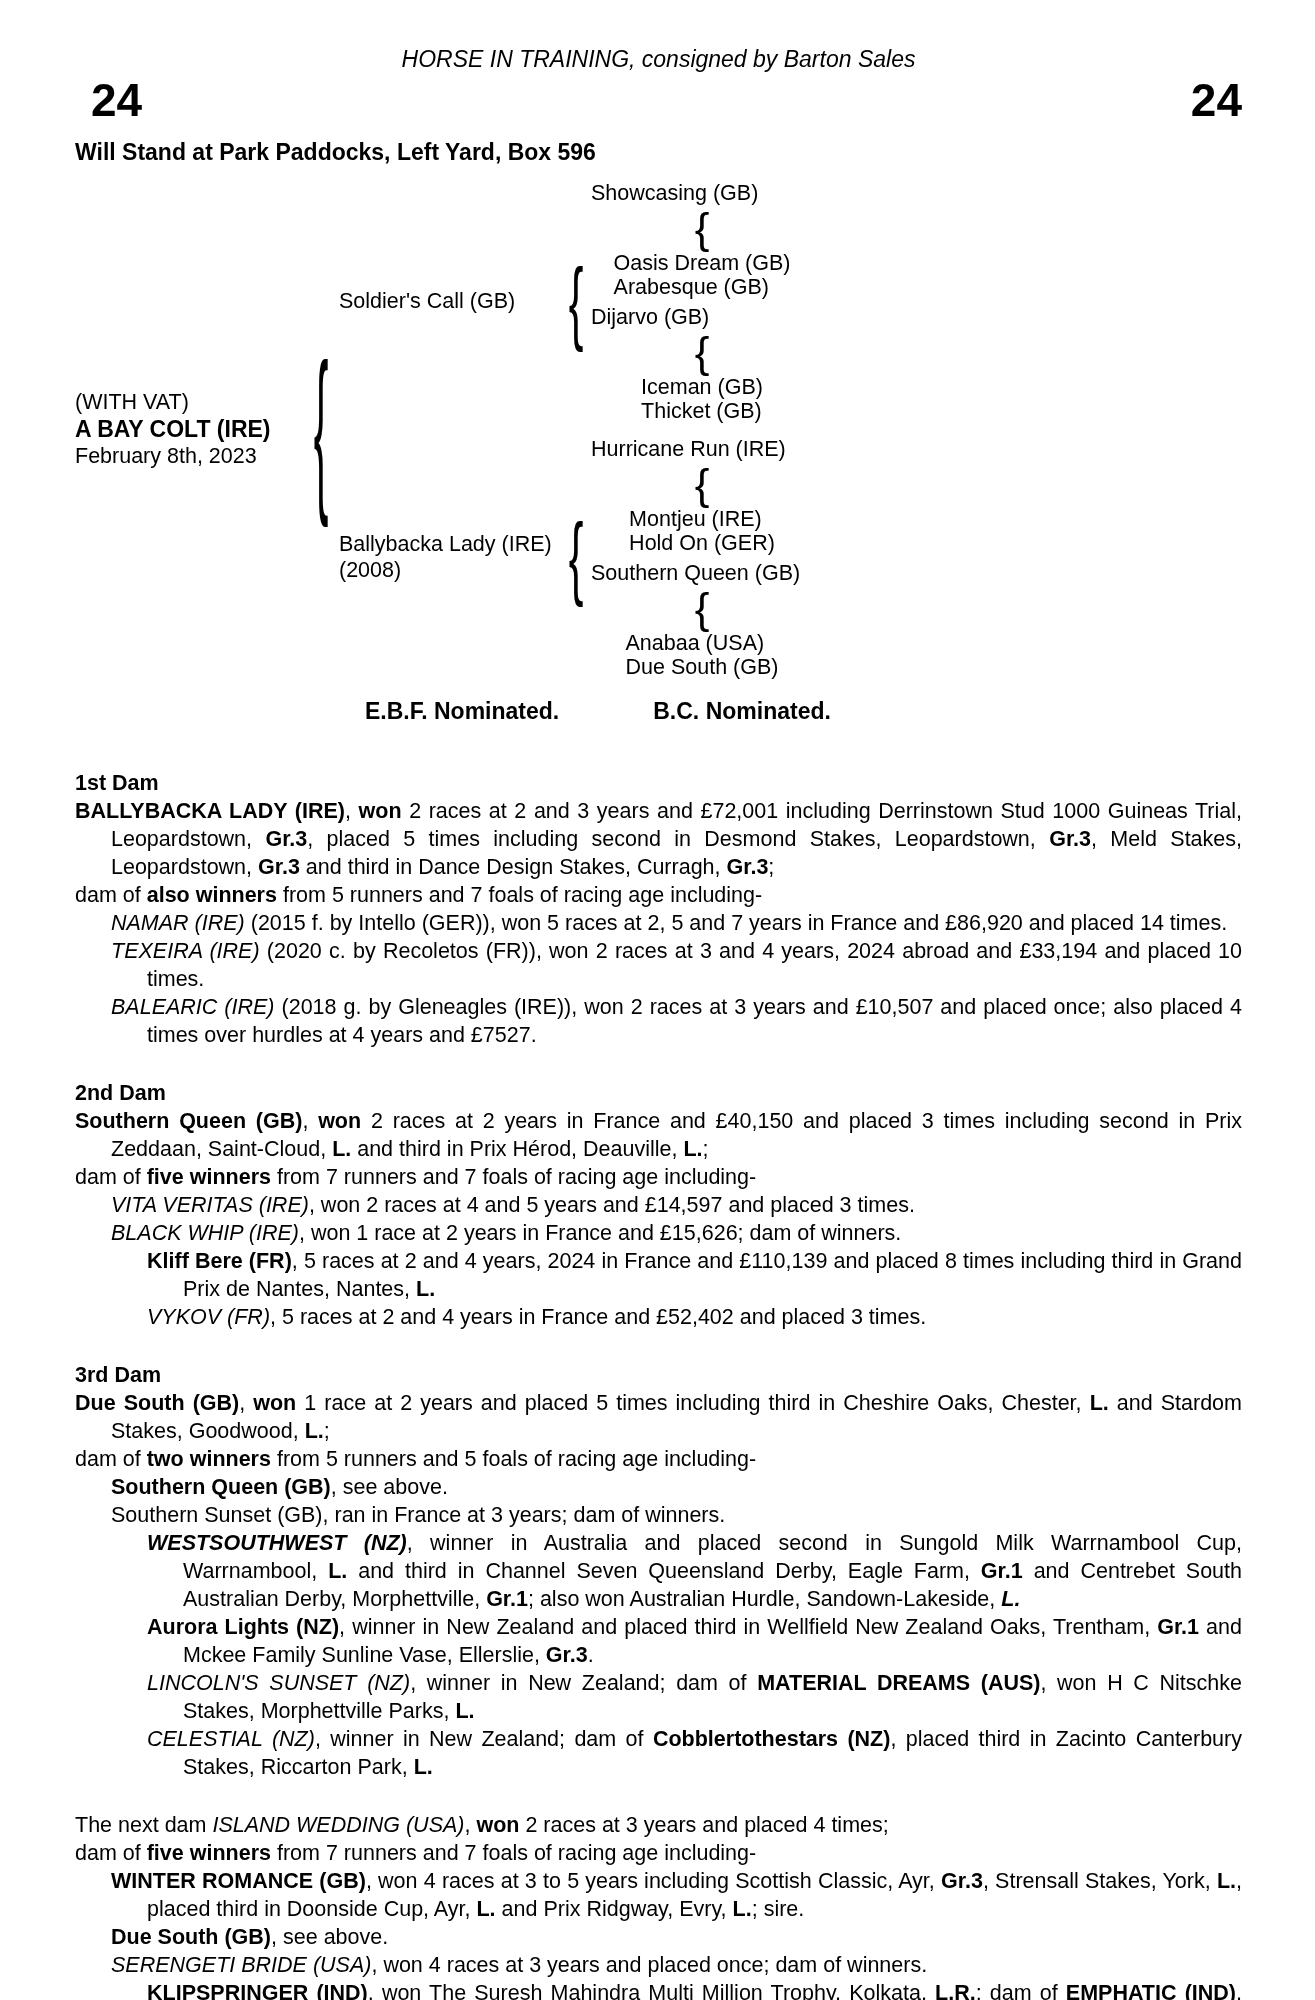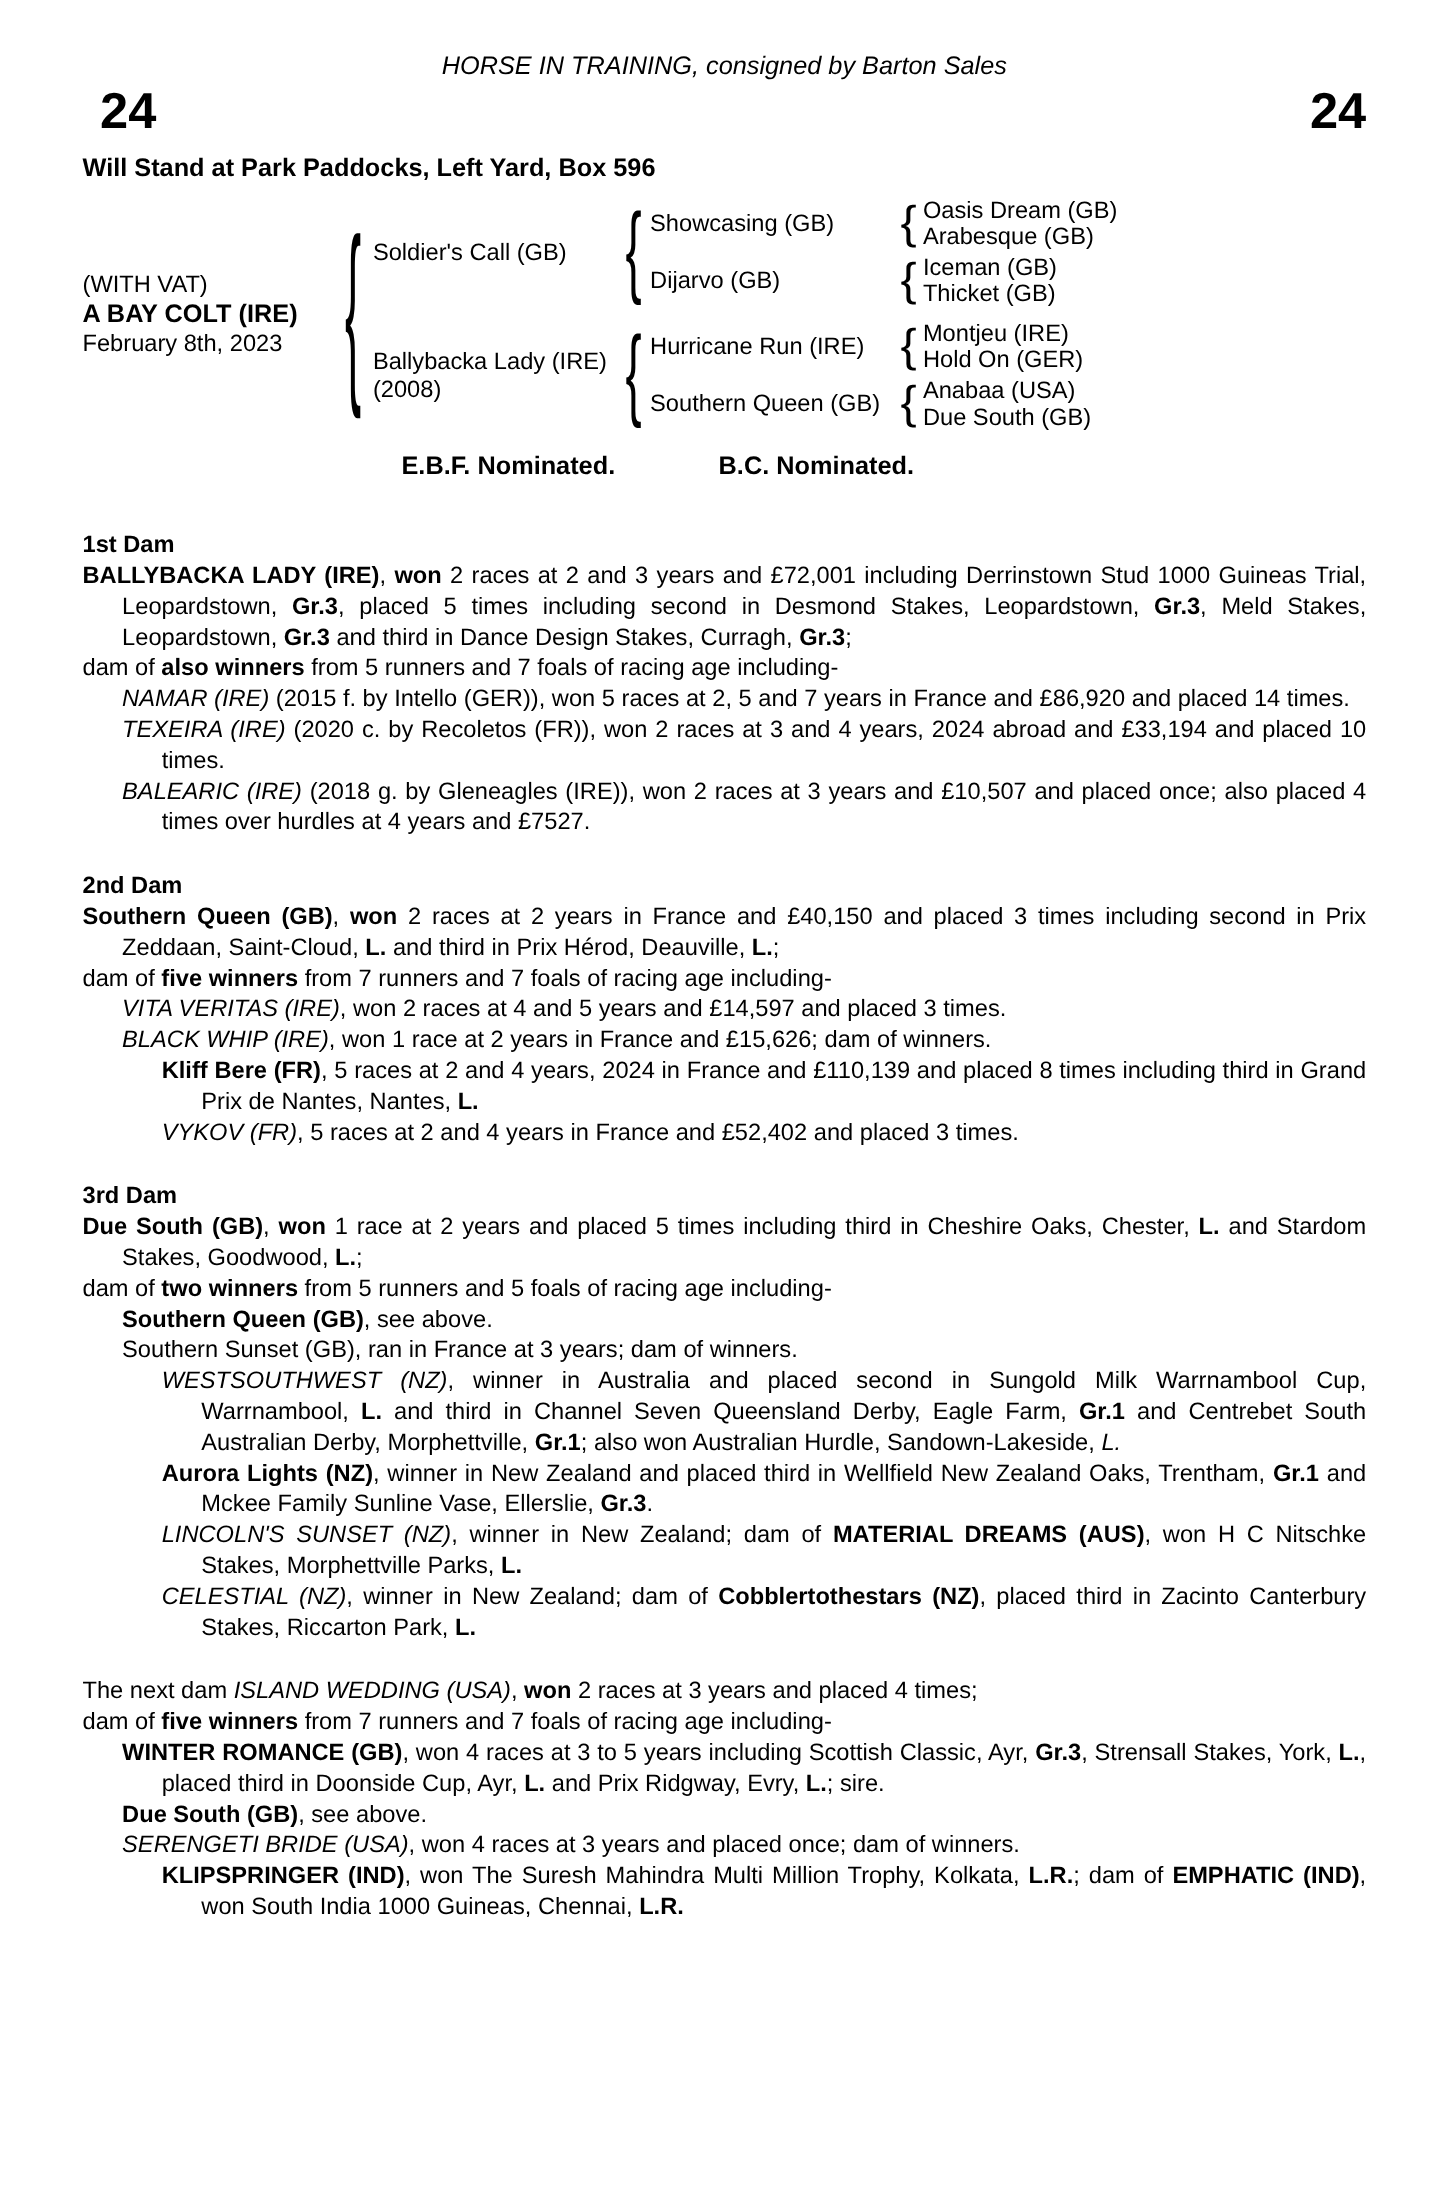--- a/index.html
+++ b/index.html
@@ -28,40 +28,40 @@
   .brace { flex: none; display: flex; align-items: center; justify-content: center; }
   .brace span { display: block; line-height: 1; font-weight: normal; }
   .brace-sm { width: 26px; } .brace-sm span { font-size: 44px; transform: scaleY(0.95); }
   .brace-md { width: 30px; } .brace-md span { font-size: 44px; transform: scaleY(2.1); }
   .brace-lg { width: 36px; } .brace-lg span { font-size: 44px; transform: scaleY(4.1); }
 
   .gen2-col { display: flex; flex-direction: column; }
   .gen2-group { display: flex; align-items: center; margin: 6px 0; }
   .gen2-name { width: 222px; flex: none; line-height: 26px; white-space: nowrap; }
   .gen3-col { display: flex; flex-direction: column; gap: 4px; }
-  .gen3-group { display: flex; align-items: center; }
+  .gen3-group { display: flex; align-items: center; flex-direction: column; }
   .gen3-name { width: 222px; flex: none; white-space: nowrap; }
   .gen4-col { display: flex; flex-direction: column; }
   .gen4-name { line-height: 24px; white-space: nowrap; }
 
   .nominations { margin-top: 12px; margin-left: 290px; display: flex; gap: 94px;
                  font-weight: bold; font-size: 23px; }
 
   
   #sections { margin-top: 44px; }
   .section { margin-top: 30px; }
   .section:first-child { margin-top: 0; }
   .sec-heading { font-weight: bold; margin-top: 13px; }
   .para { margin: 0; text-align: justify; }
   .lvl0 { padding-left: 36px;  text-indent: -36px; }
   .lvl1 { padding-left: 72px;  text-indent: -36px; }
   .lvl2 { padding-left: 108px; text-indent: -36px; }
   .seg-b  { font-weight: bold; }
   .seg-i  { font-style: italic; }
-  .seg-bi { font-weight: normal; font-style: italic; }
+  .seg-bi { font-weight: bold; font-style: italic; }
 </style>
 </head>
 <body>
 
 <div class="page">
 
   <div class="consign-title">HORSE IN TRAINING, consigned by Barton Sales</div>
 
   <div class="lot-row">
     <span>24</span>

